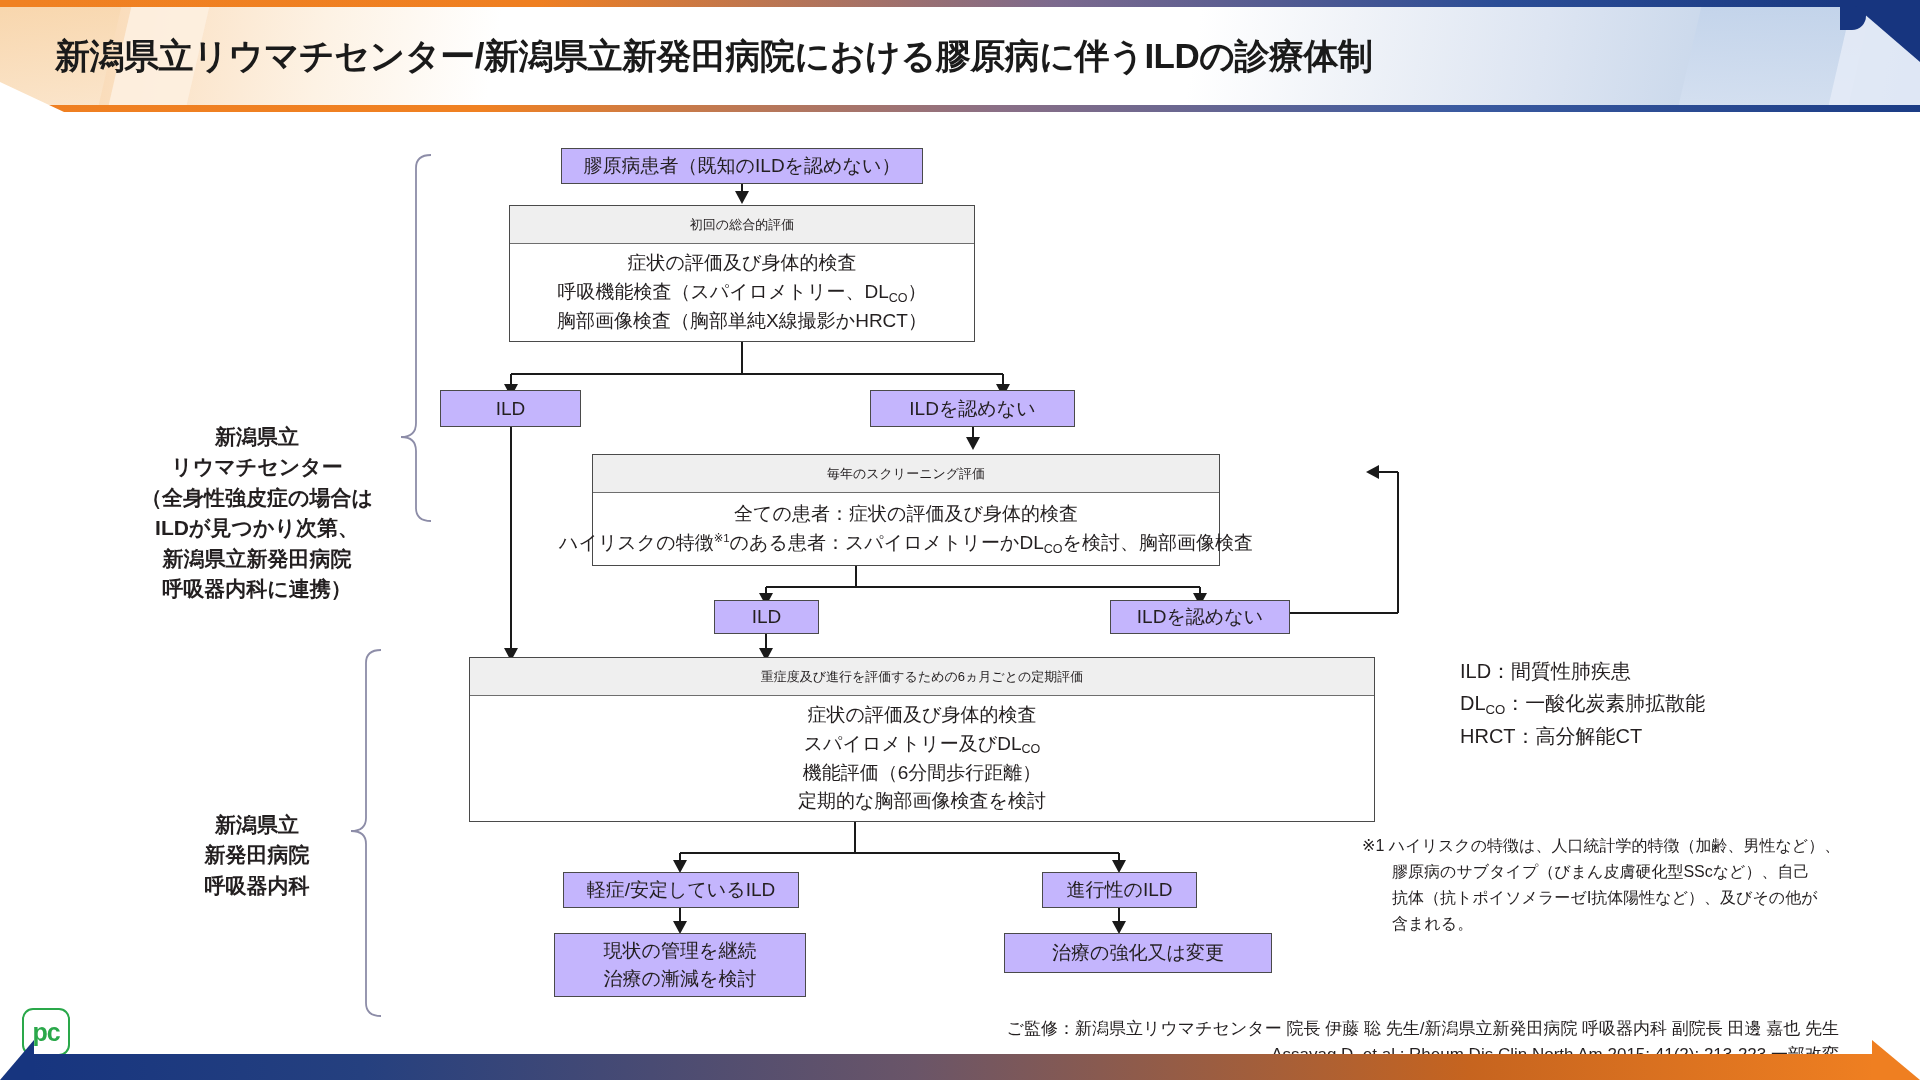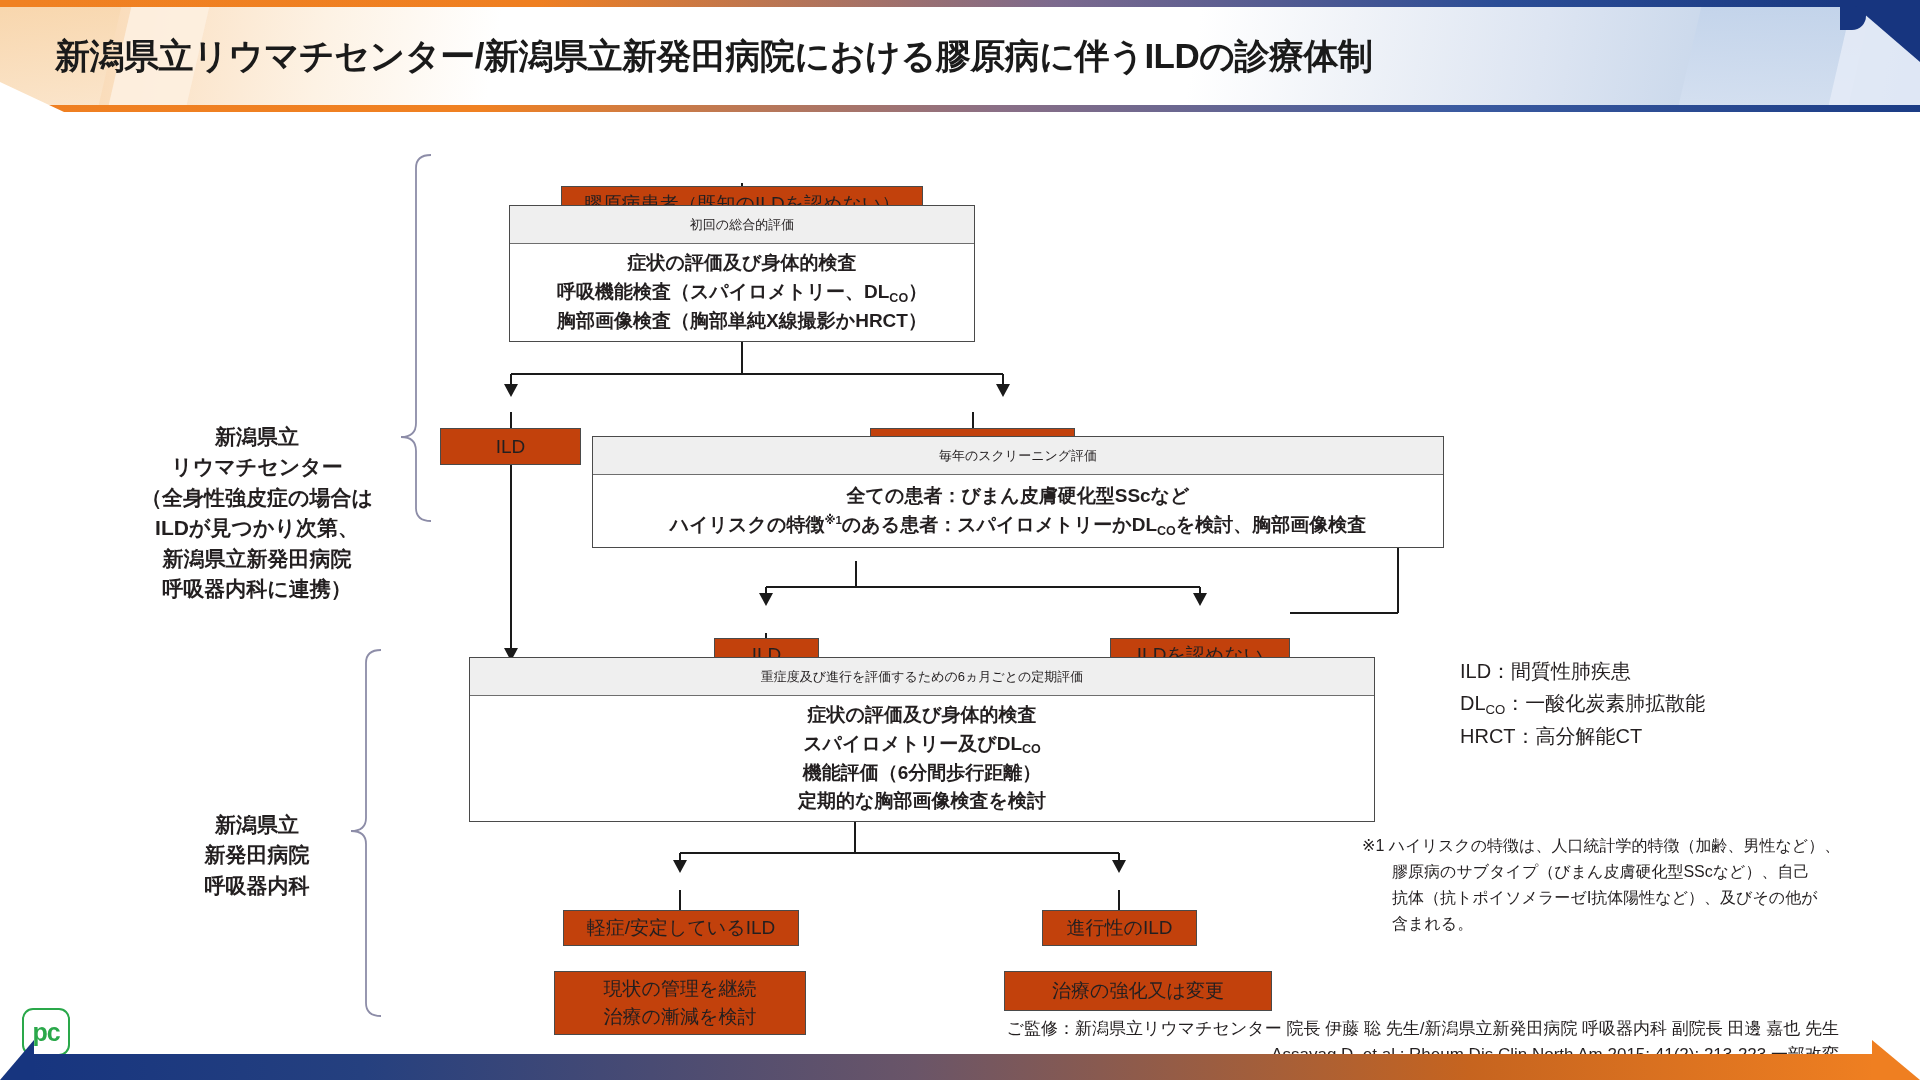--- a/index.html
+++ b/index.html
@@ -47,30 +47,30 @@
   .banner-bot .cap-r{position:absolute;right:0;bottom:0;width:0;height:0;
     border-left:48px solid #ef7f21;border-top:40px solid transparent;}
 
   
   .logo{position:absolute;left:22px;top:1008px;width:44px;height:44px;
     border:2.5px solid #2aa84a;border-radius:11px;background:#fff;
     display:flex;align-items:center;justify-content:center;}
   .logo .glyph{font-size:25px;font-weight:bold;color:#2aa84a;line-height:1;letter-spacing:-1px;}
 
   
-  .box{position:absolute;box-sizing:border-box;border:1.6px solid #4a4a4a;background:#c2410c;
+  .box{position:absolute;box-sizing:border-box;border:1.6px solid #4a4a4a;background:#c4b5fd;
     display:flex;align-items:center;justify-content:center;text-align:center;
-    font-size:19px;color:#231f20;line-height:1.45;margin-top:38px;}
+    font-size:19px;color:#231f20;line-height:1.45;}
   .hbox{position:absolute;box-sizing:border-box;border:1.6px solid #4a4a4a;background:#fff;}
   .hbox .head{box-sizing:border-box;background:#efefef;border-bottom:1.6px solid #6e6e6e;
     display:flex;align-items:center;justify-content:center;text-align:center;
     font-size:13px;color:#231f20;height:38px;}
   .hbox .body{display:flex;flex-direction:column;align-items:center;justify-content:center;
     text-align:center;font-size:19px;color:#231f20;line-height:1.52;height:calc(100% - 38px);}
-  .hbox .body .ln{white-space:nowrap;font-weight:bold;}
+  .hbox .body .ln{white-space:nowrap;}
   sub{font-size:.66em;vertical-align:baseline;position:relative;top:.28em;}
   .sup1{font-size:.6em;vertical-align:super;}
 
   
   svg.wires{position:absolute;left:0;top:0;width:1920px;height:1080px;pointer-events:none;}
 
   
   .side-label{position:absolute;text-align:center;font-size:21px;font-weight:bold;
     color:#231f20;line-height:1.45;margin-top:32px;}
 
@@ -176,24 +176,24 @@
     <div class="body">
         <div class="ln">症状の評価及び身体的検査</div>
         <div class="ln">呼吸機能検査（スパイロメトリー、DL<sub>CO</sub>）</div>
         <div class="ln">胸部画像検査（胸部単純X線撮影かHRCT）</div>
       </div>
   </div>
 
   <div class="box" style="left:440px;top:390px;width:141px;height:37px;">ILD</div>
   <div class="box" style="left:870px;top:390px;width:205px;height:37px;">ILDを認めない</div>
 
-  <div class="hbox" style="left:592px;top:436px;width:852px;height:112px;">
+  <div class="hbox" style="left:592px;top:454px;width:628px;height:112px;">
     <div class="head">毎年のスクリーニング評価</div>
     <div class="body">
-        <div class="ln">全ての患者：びまん皮膚硬化型SScなど</div>
+        <div class="ln">全ての患者：症状の評価及び身体的検査</div>
         <div class="ln">ハイリスクの特徴<span class="sup1">※1</span>のある患者：スパイロメトリーかDL<sub>CO</sub>を検討、胸部画像検査</div>
       </div>
   </div>
 
   <div class="box" style="left:714px;top:600px;width:105px;height:34px;">ILD</div>
   <div class="box" style="left:1110px;top:600px;width:180px;height:34px;">ILDを認めない</div>
 
   <div class="hbox" style="left:469px;top:657px;width:906px;height:165px;">
     <div class="head">重症度及び進行を評価するための6ヵ月ごとの定期評価</div>
     <div class="body">

